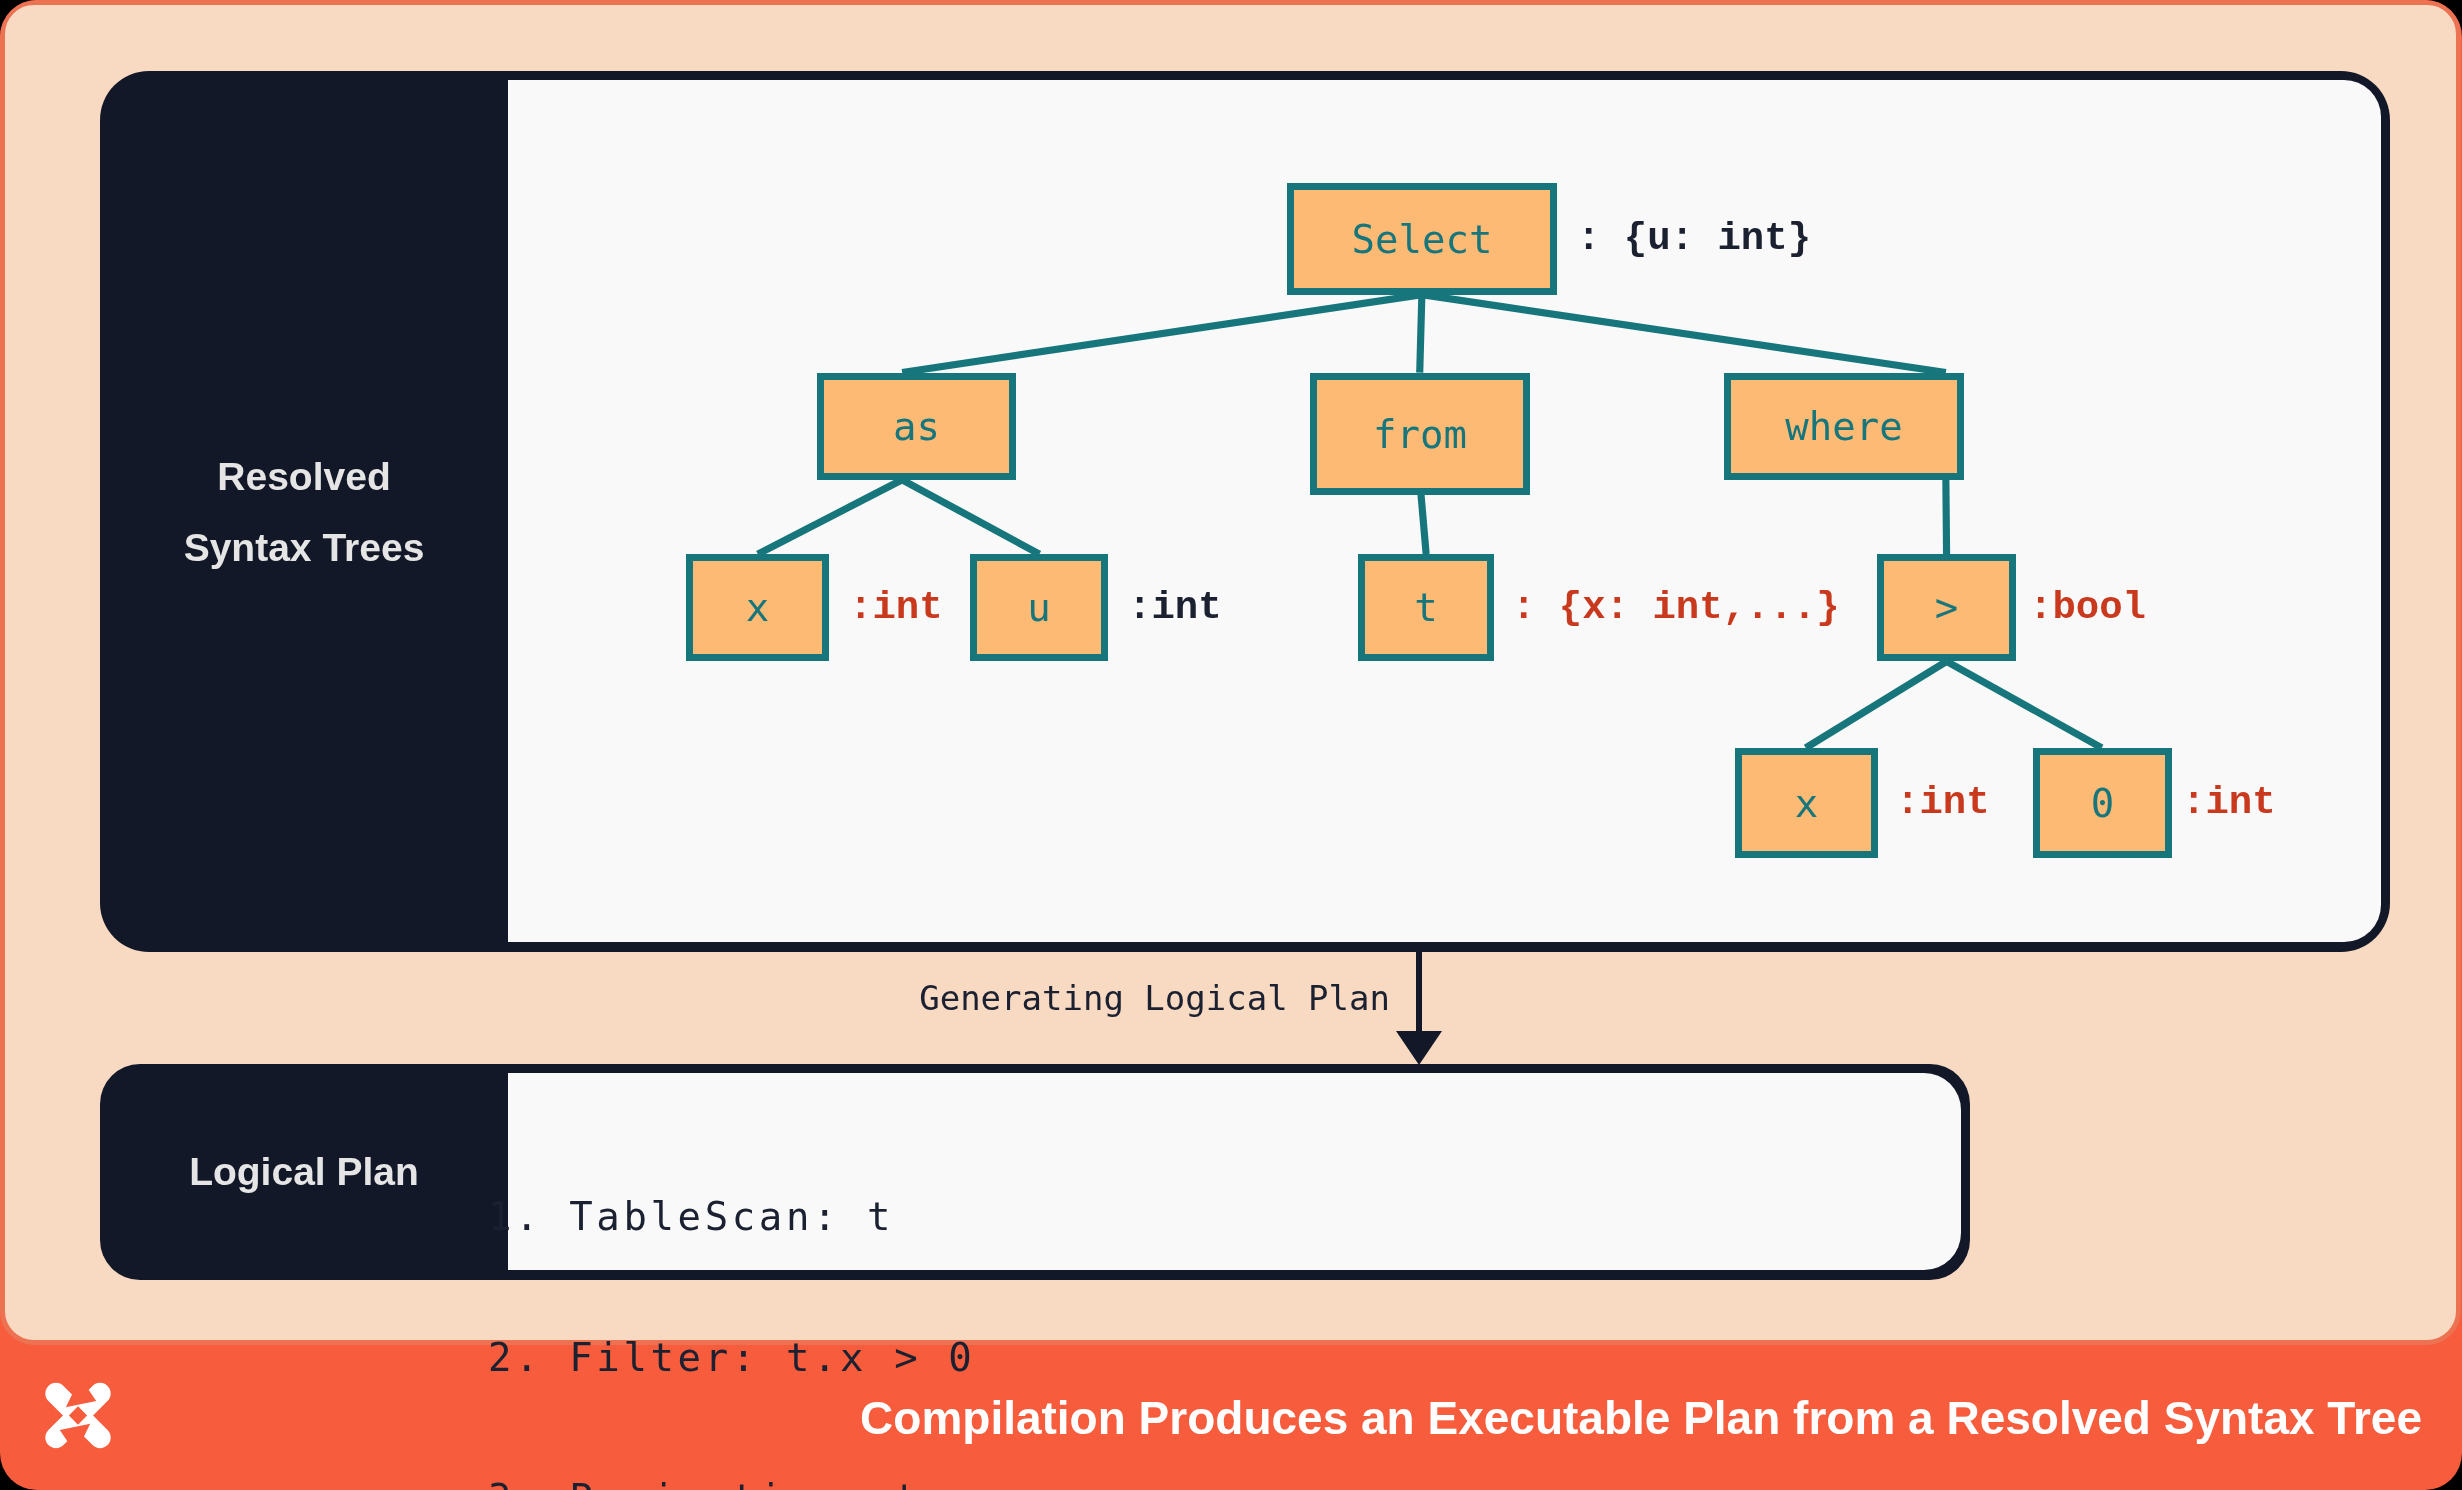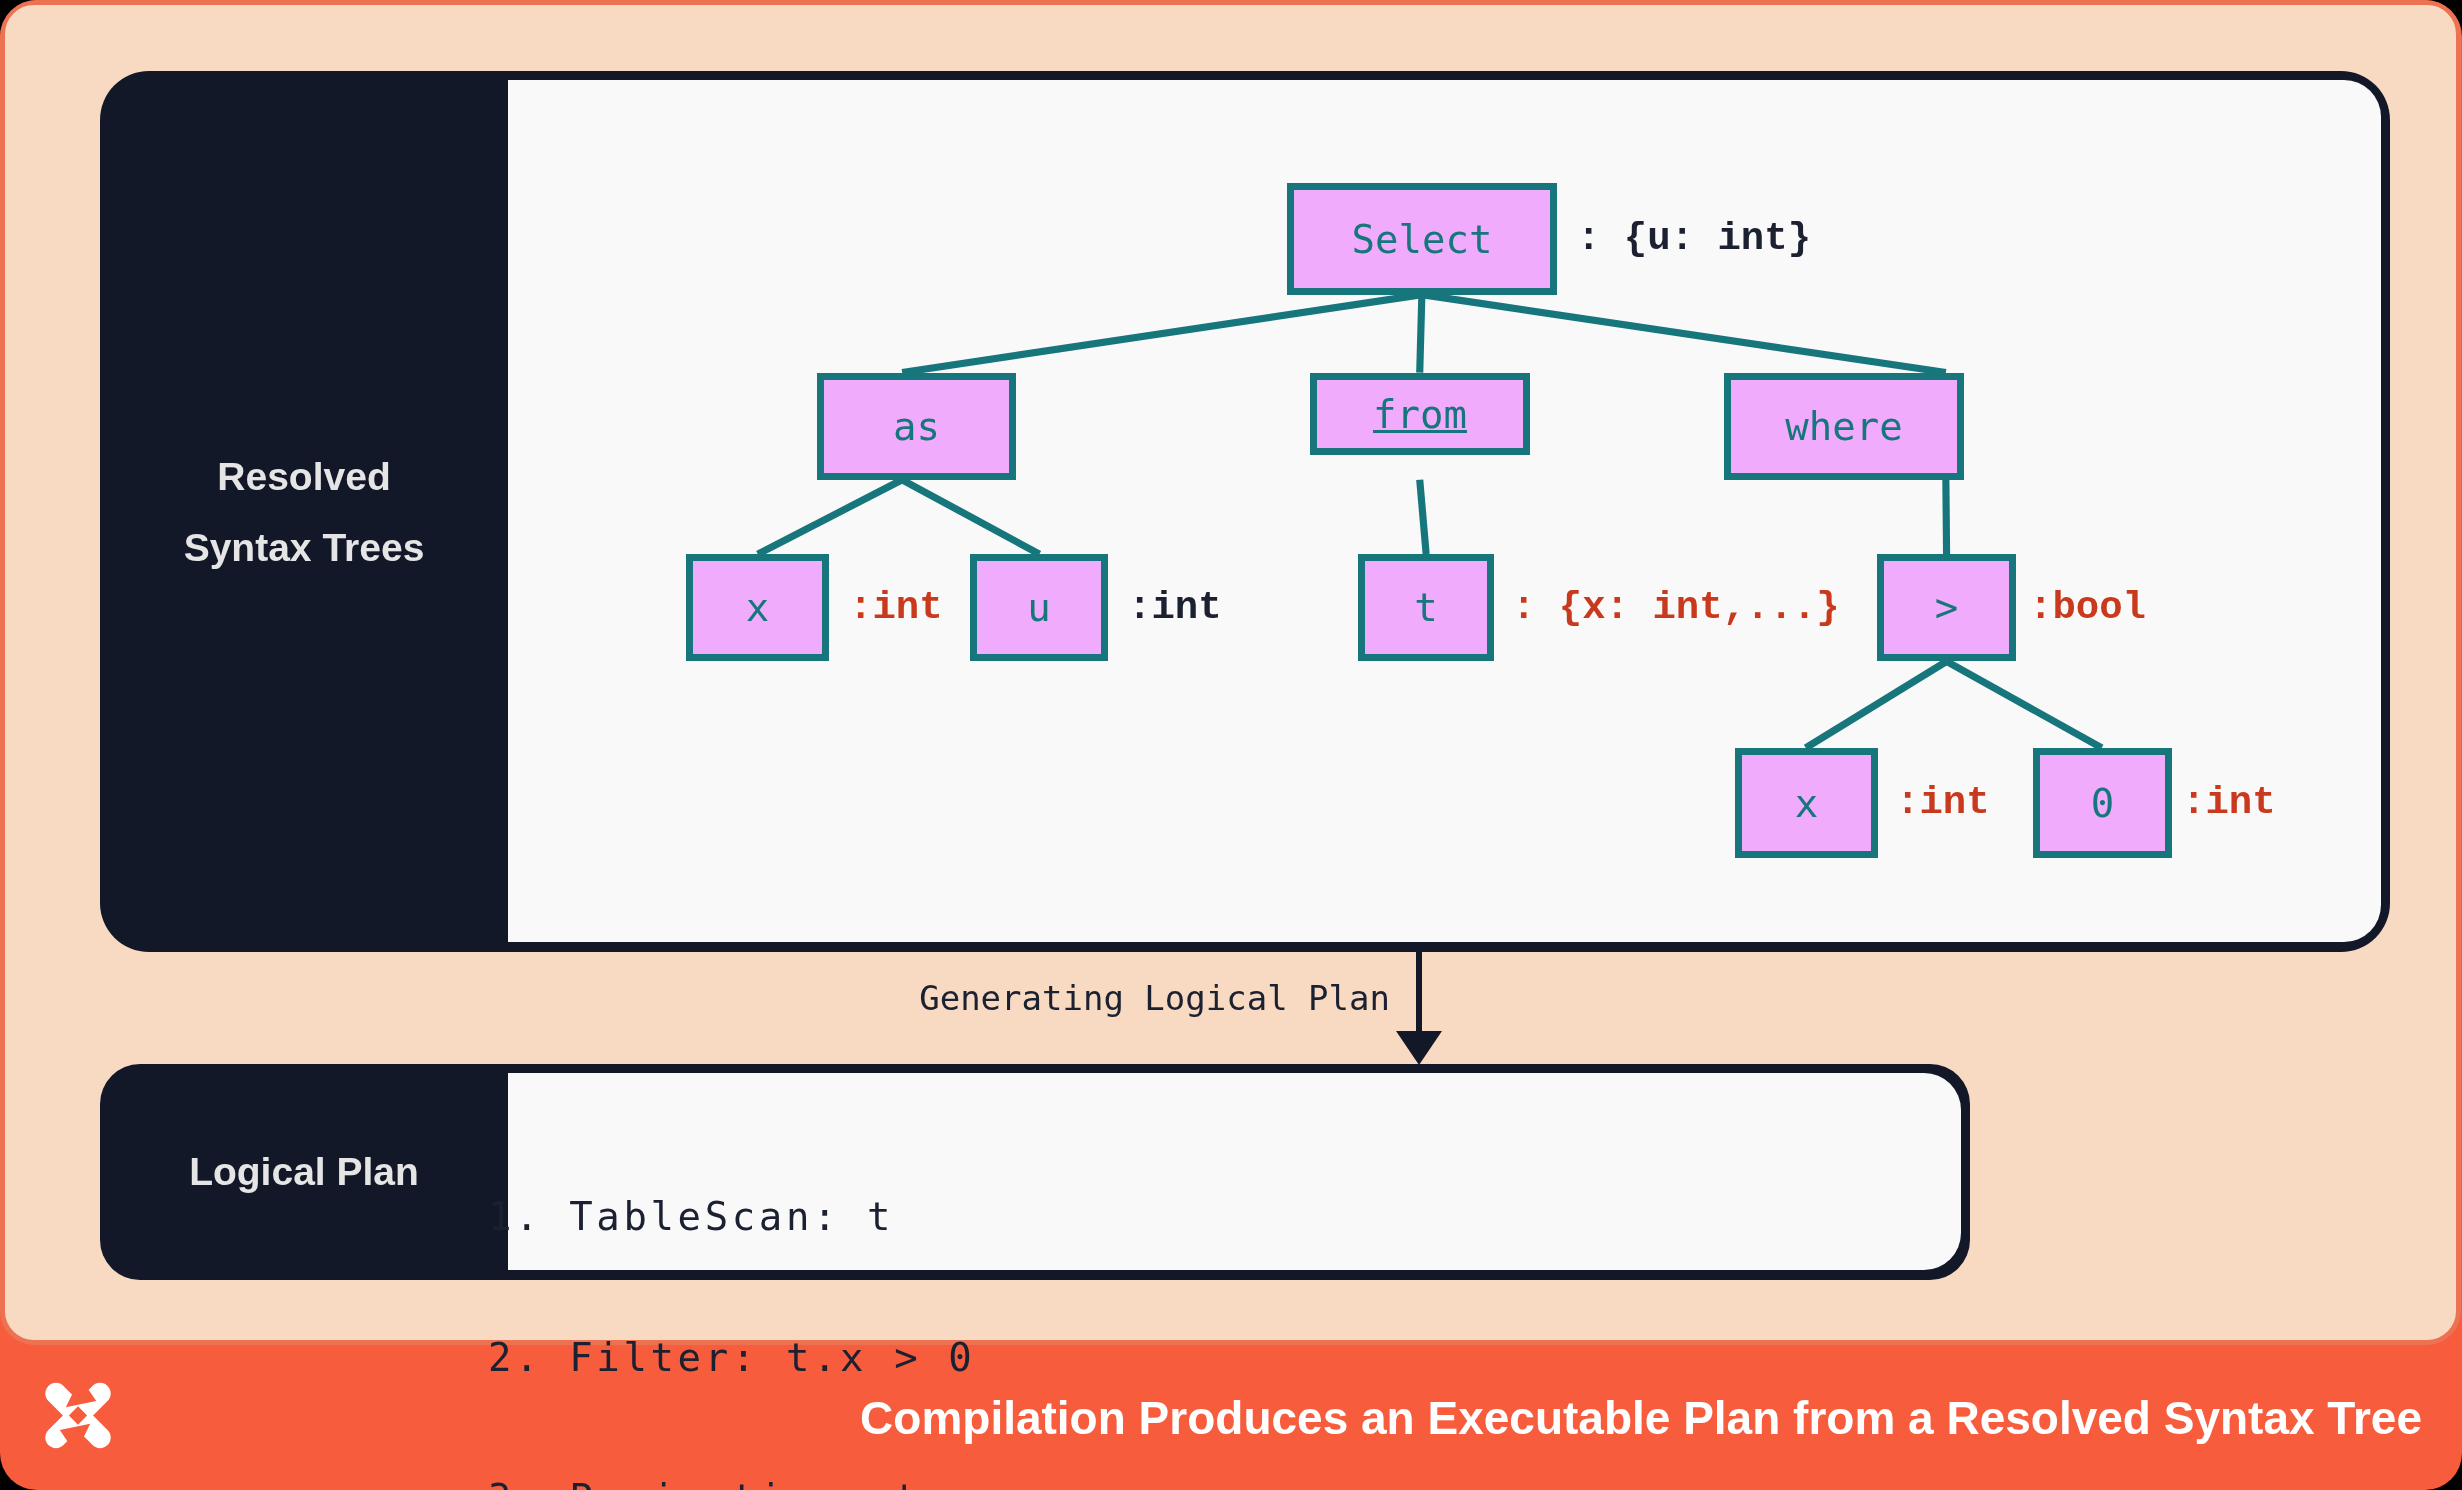--- a/index.html
+++ b/index.html
@@ -25,34 +25,34 @@
     position:absolute;left:0;top:0;bottom:0;width:408px;
     display:flex;flex-direction:column;justify-content:center;align-items:center;
     color:#e5e5e5;font-weight:bold;
   }
   .sidebar-top{font-size:39px;line-height:71px;}
   .sidebar-bottom{font-size:39px;}
   
   .edges{position:absolute;left:0;top:0;pointer-events:none;z-index:2;}
   .node{
     position:absolute;z-index:3;box-sizing:border-box;
-    border:7.1px solid #16767C;background:#f0abfc;color:#16767C;
+    border:7.1px solid #16767C;background:#fdba74;color:#16767C;
     font-family:"DejaVu Sans Mono",monospace;font-size:39px;
     display:flex;align-items:center;justify-content:center;
   }
   .ann{
     position:absolute;z-index:3;
     font-family:Liberation Mono, monospace;font-weight:bold;font-size:39px;
     display:flex;align-items:center;white-space:pre;
   }
   .ann-red{color:#C9391D;}
   .ann-navy{color:#1B2130;}
   .n-select{left:1287px;top:183px;width:270px;height:112px;}
   .n-as{left:817px;top:373px;width:199px;height:107px;}
-  .n-from{left:1310px;top:373px;width:220px;height:82px;text-decoration:underline;}
+  .n-from{left:1310px;top:373px;width:220px;height:122px;}
   .n-where{left:1724px;top:373px;width:240px;height:107px;}
   .n-x1{left:686px;top:554px;width:143px;height:107px;}
   .n-u{left:970px;top:554px;width:138px;height:107px;}
   .n-t{left:1358px;top:554px;width:136px;height:107px;}
   .n-gt{left:1877px;top:554px;width:139px;height:107px;}
   .n-x2{left:1735px;top:748px;width:143px;height:110px;}
   .n-zero{left:2033px;top:748px;width:139px;height:110px;}
   .a-select{left:1577px;top:183px;height:112px;}
   .a-x1{left:849px;top:554px;height:107px;}
   .a-u{left:1128px;top:554px;height:107px;}

